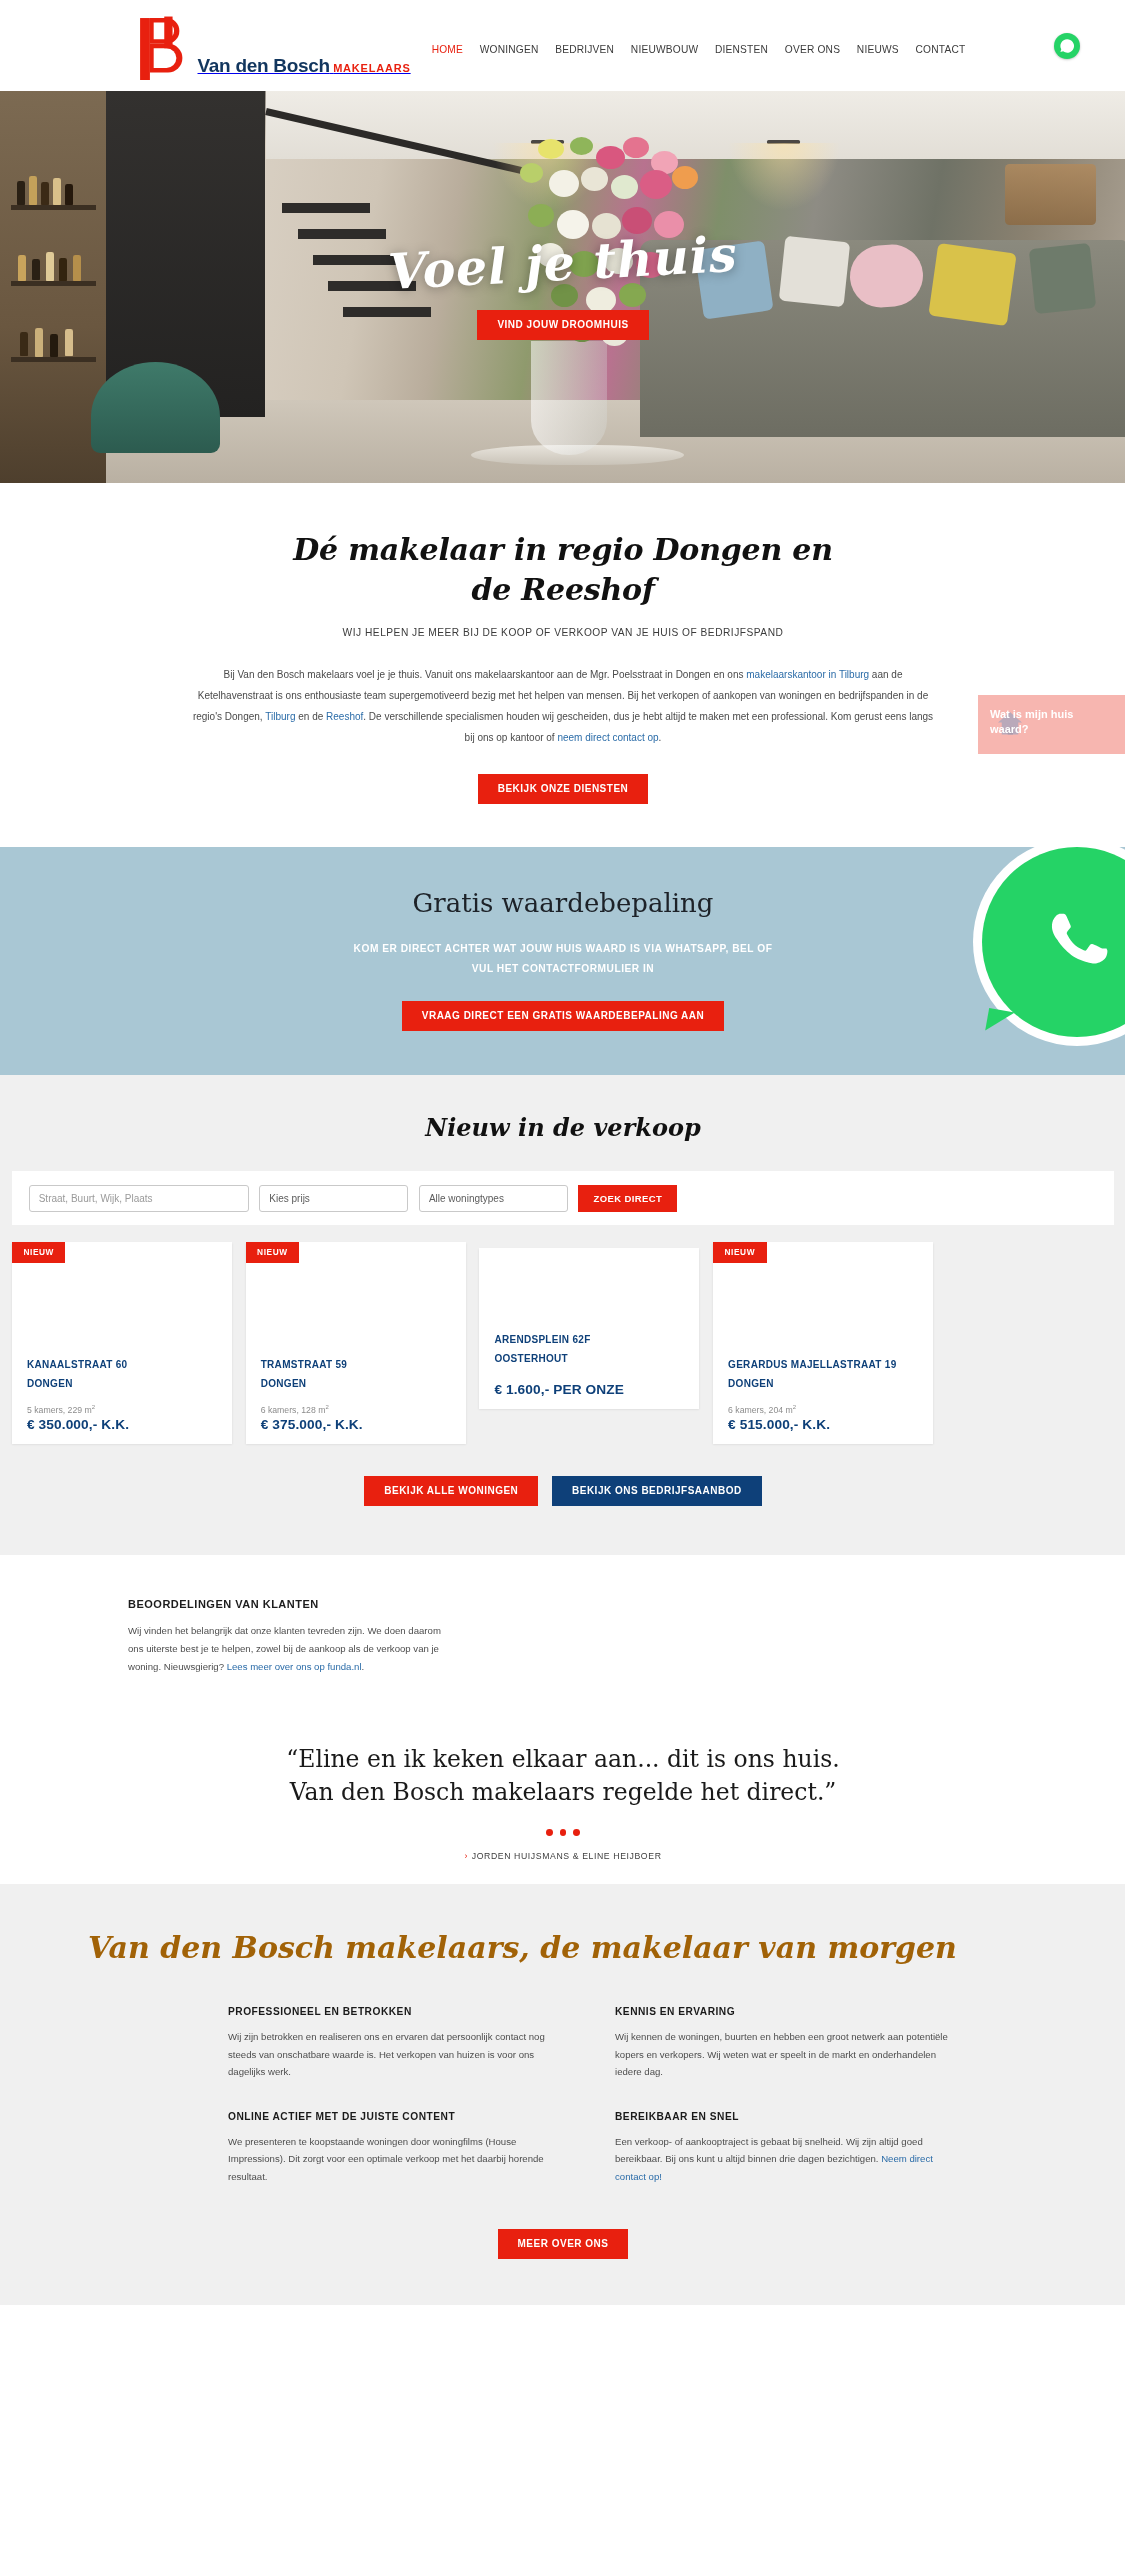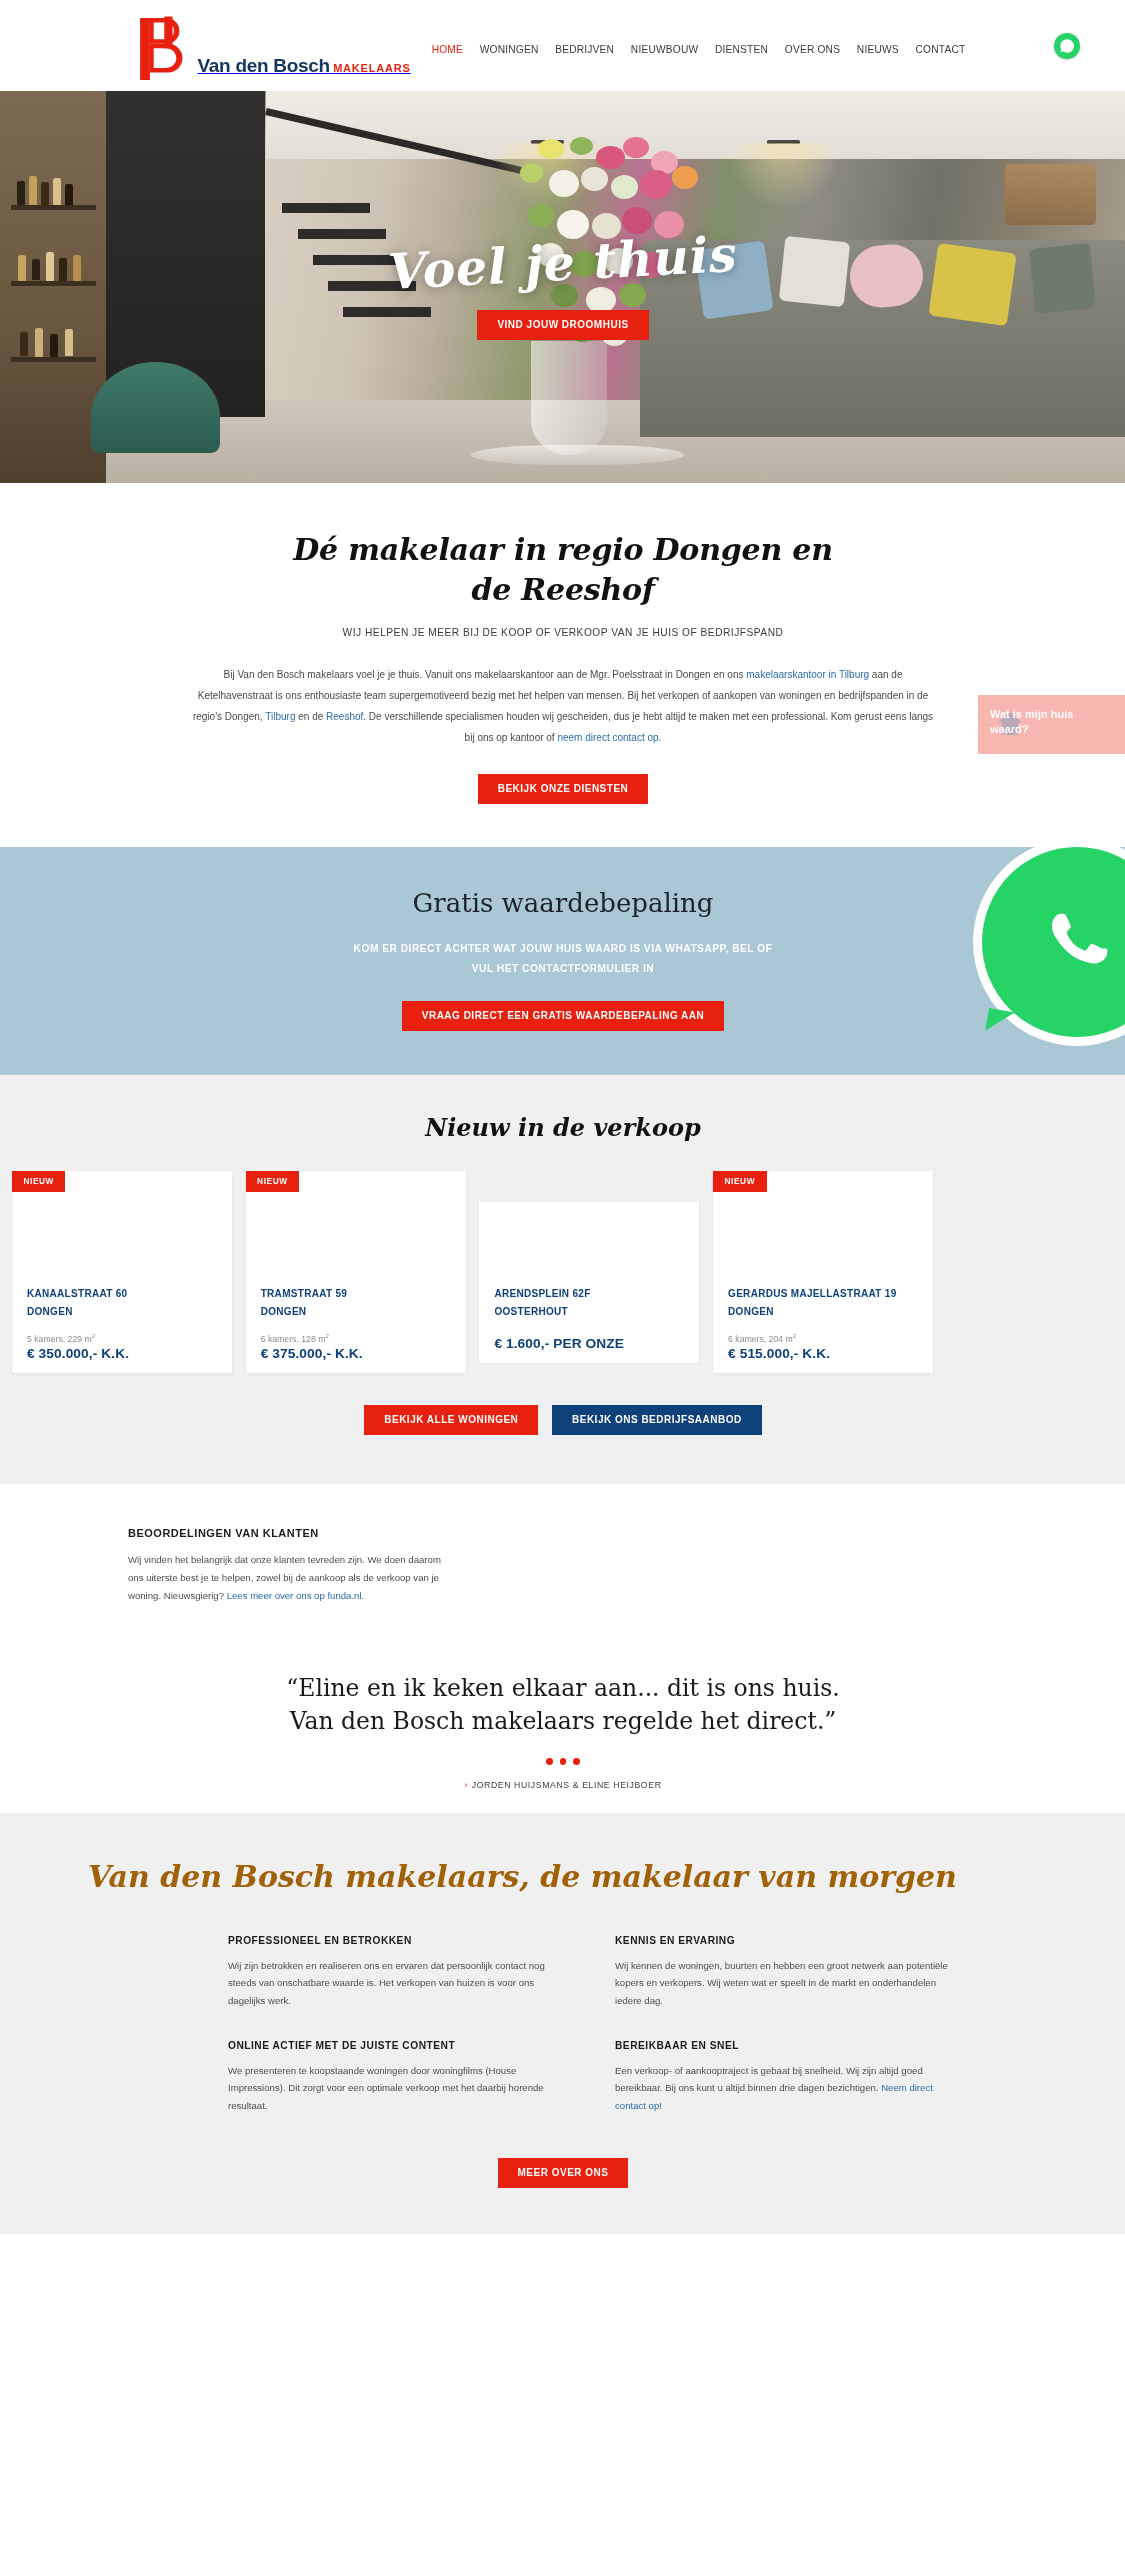--- a/index.html
+++ b/index.html
@@ -519,20 +519,26 @@
       </div>
     </div>
     <h2>Gratis waardebepaling</h2>
     <p>KOM ER DIRECT ACHTER WAT JOUW HUIS WAARD IS VIA WHATSAPP, BEL OF VUL HET CONTACTFORMULIER IN</p>
     <a href="#" class="btn">VRAAG DIRECT EEN GRATIS WAARDEBEPALING AAN</a>
   </div>
 
   <div class="listings">
     <h2>Nieuw in de verkoop</h2>
 
+    <div class="searchbar">
+      <input type="text" placeholder="Straat, Buurt, Wijk, Plaats" style="">
+      <div class="sel">Kies prijs</div>
+      <div class="sel">Alle woningtypes</div>
+      <button class="sbtn">ZOEK DIRECT</button>
+    </div>
 
     <div class="cards">
 
       <div class="card">
         <div class="badge">NIEUW</div>
         <div class="photo"></div>
         <div class="body">
           <div class="addr">KANAALSTRAAT 60</div>
           <div class="addr">DONGEN</div>
           <div class="meta"><span>5 kamers, 229 m</span><sup>2</sup></div>
@@ -544,21 +550,21 @@
         <div class="badge">NIEUW</div>
         <div class="photo"></div>
         <div class="body">
           <div class="addr">TRAMSTRAAT 59</div>
           <div class="addr">DONGEN</div>
           <div class="meta"><span>6 kamers, 128 m</span><sup>2</sup></div>
           <div class="price">€ 375.000,- K.K.</div>
         </div>
       </div>
 
-      <div class="card" style="margin-top:31px">
+      <div class="card" style="margin-top:6px">
         <div class="photo short"></div>
         <div class="body">
           <div class="addr">ARENDSPLEIN 62F</div>
           <div class="addr">OOSTERHOUT</div>
           <div class="price rent">€ 1.600,- PER ONZE</div>
         </div>
       </div>
 
       <div class="card">
         <div class="badge">NIEUW</div>

